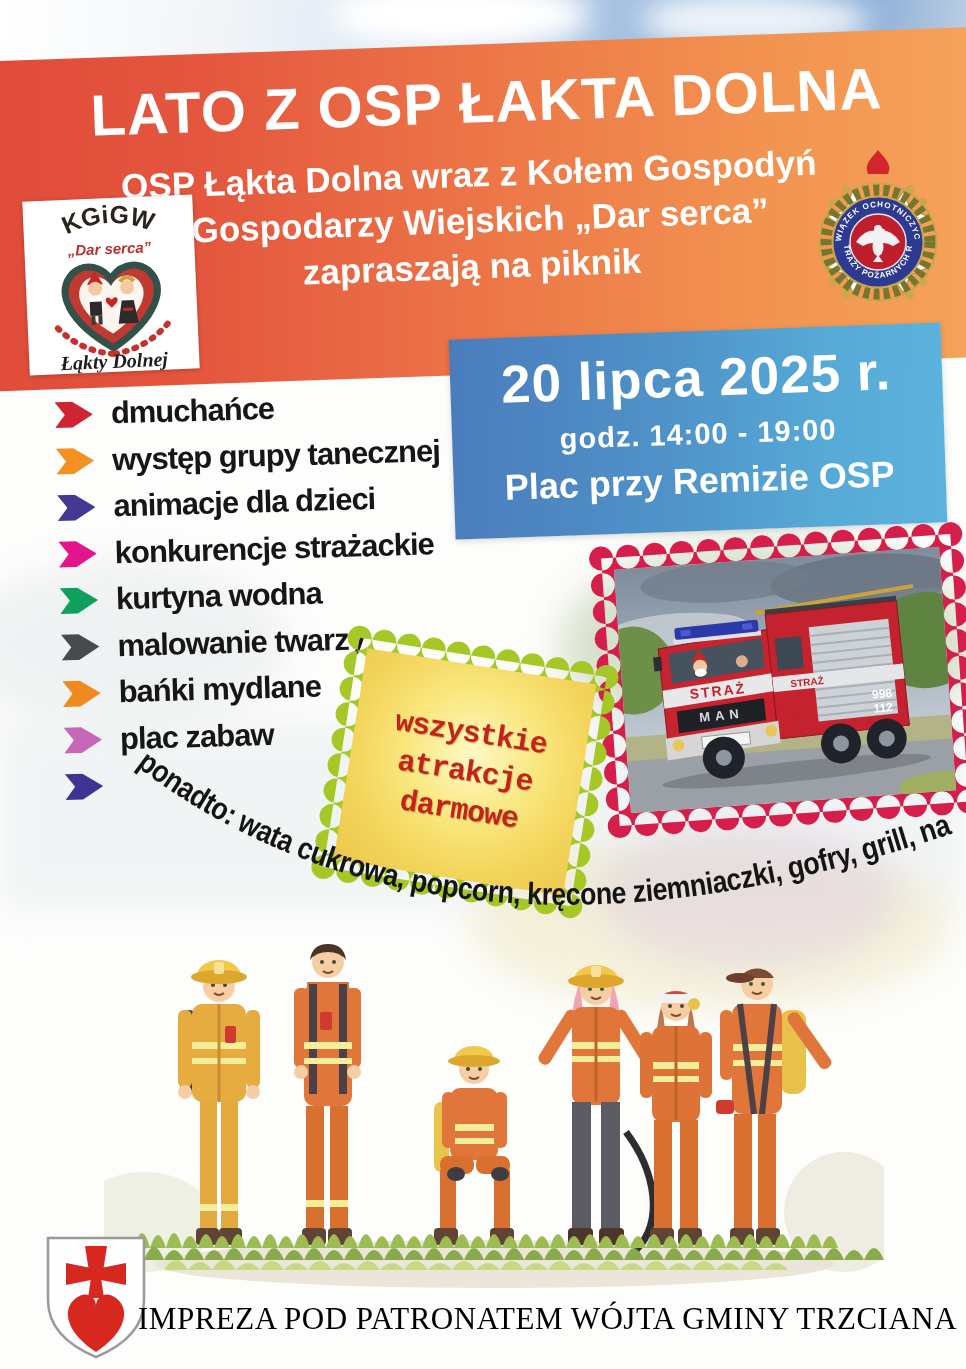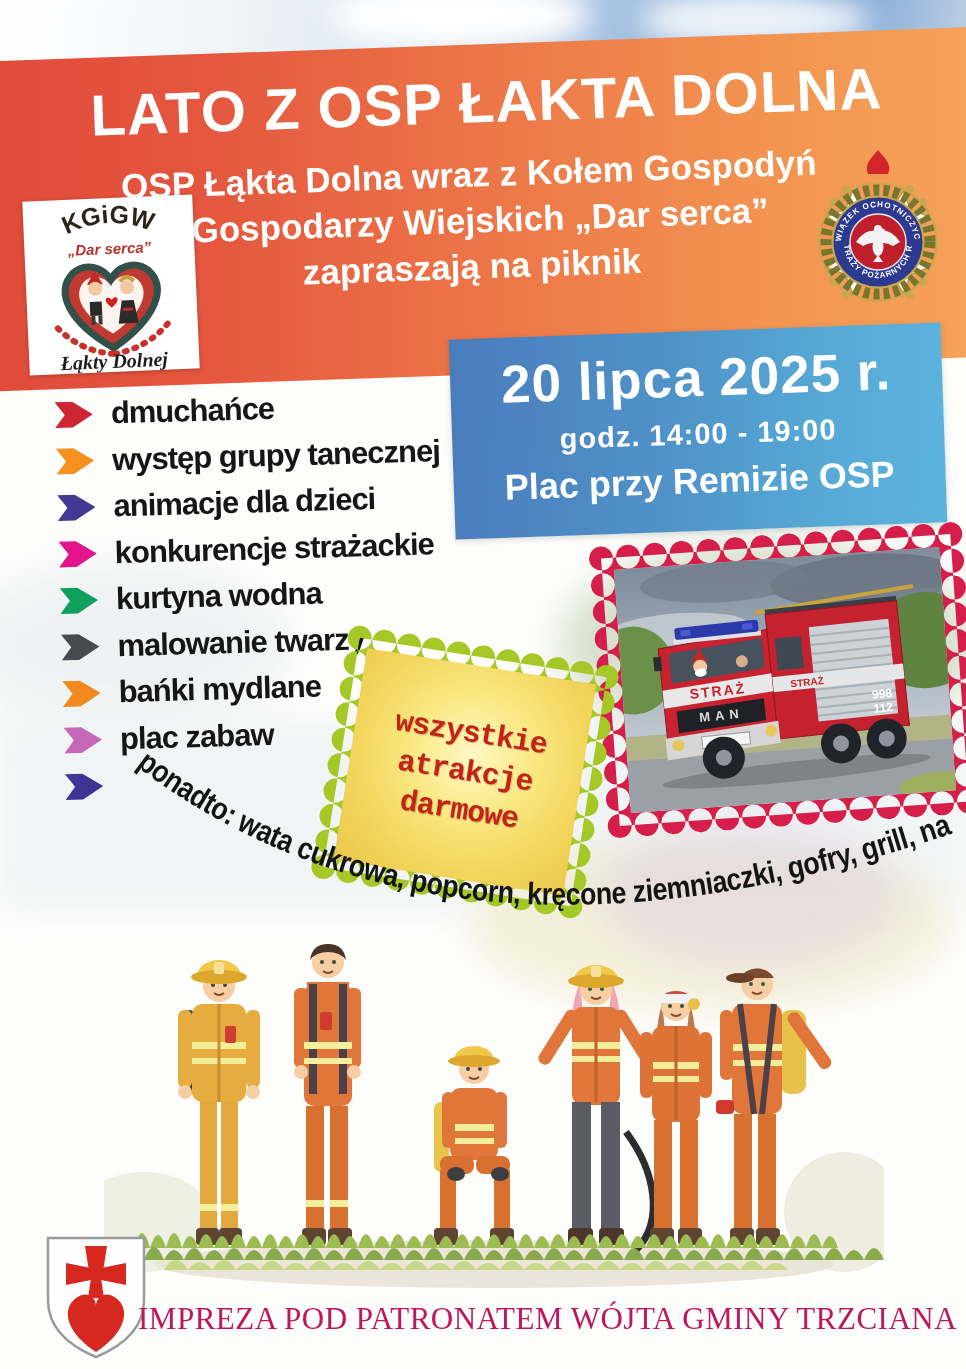--- a/index.html
+++ b/index.html
@@ -46,21 +46,21 @@
              letter-spacing:-1px;text-shadow:1px 1px 0 rgba(120,20,10,.25);}
   .truck-stamp{position:absolute;left:610px;top:546px;width:350px;height:268px;transform:rotate(-4deg);}
   .truck-photo{position:absolute;inset:12px;overflow:hidden;background:#aab4bd;}
   
   .arc-layer{position:absolute;left:0;top:0;width:966px;height:1369px;pointer-events:none;}
   
   .firefighters{position:absolute;left:104px;top:892px;width:780px;height:405px;}
   
   .crest{position:absolute;left:44px;top:1234px;width:104px;height:128px;}
   .patronage{position:absolute;left:138px;top:1301px;width:816px;text-align:center;
-             font-family:"Liberation Serif",serif;font-size:31px;color:#be185d;letter-spacing:.5px;white-space:nowrap;}
+             font-family:"Liberation Serif",serif;font-size:31px;color:#000000;letter-spacing:.5px;white-space:nowrap;}
 </style>
 </head>
 <body>
 
 <div class="poster">
 
   <div class="sky"></div>
   <div class="cloud" style="left:330px;top:-20px;width:260px;height:70px;"></div>
   <div class="cloud" style="left:640px;top:-10px;width:230px;height:60px;opacity:.85;"></div>
   <div class="sky-fade"></div>

